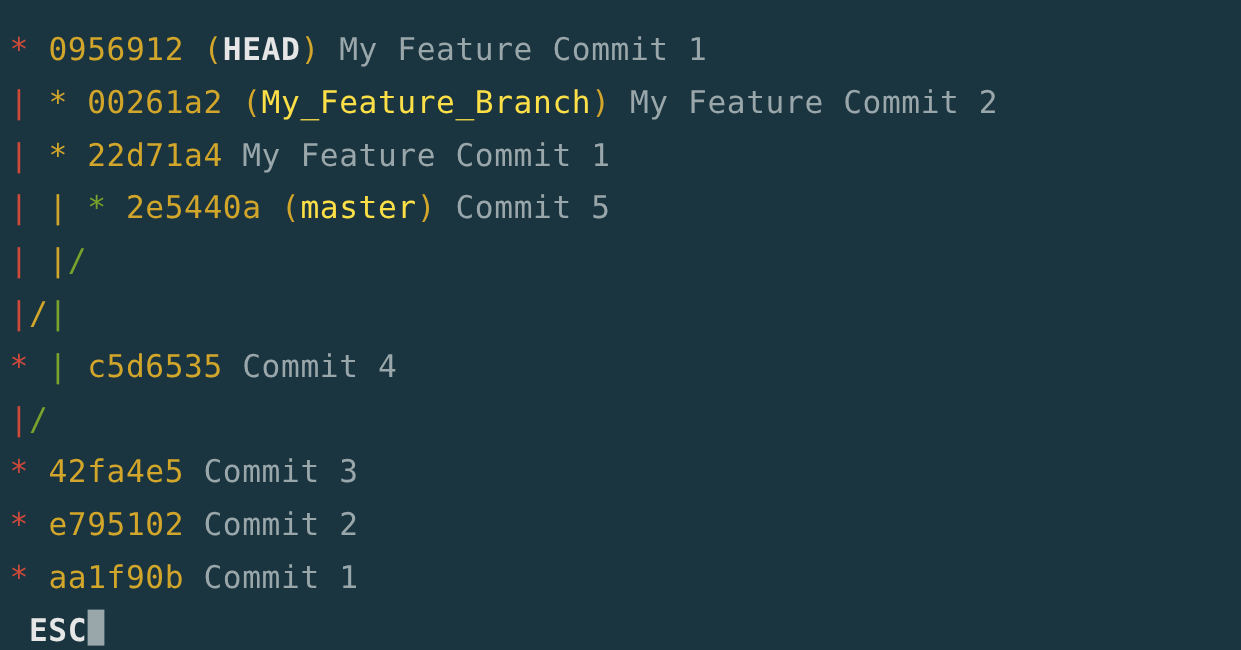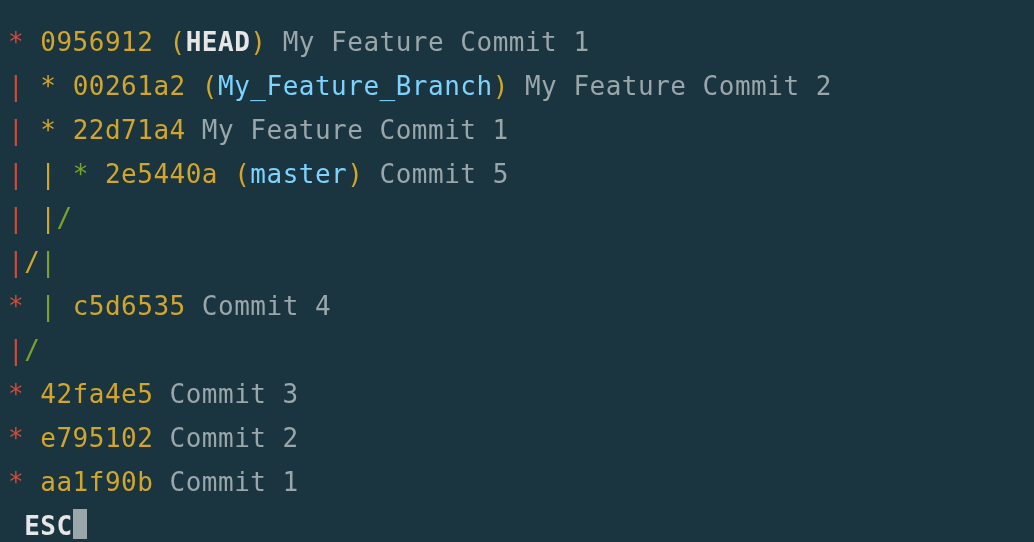--- a/index.html
+++ b/index.html
@@ -18,21 +18,21 @@
     white-space: pre;
     color: #9aa7aa;
     padding: 20px 0 0 8px;
   }
   .line { display: block; }
   .g-red    { color: #d04a3a; }
   .g-yellow { color: #d2a62a; }
   .g-green  { color: #7aa32b; }
   .g-gray   { color: #9aa7aa; }
   .g-whitebold { color: #e6e6e6; font-weight: bold; }
-  .g-cyan   { color: #7dd3fc; text-align: right; }
+  .g-cyan   { color: #fde047; text-align: right; }
   .hash     { color: #d2a62a; }
   .msg      { color: #9aa7aa; }
   .esc-label { color: #e6e6e6; font-weight: bold; }
   .cursor {
     display: inline-block;
     width: 14px;
     height: 30px;
     background: #9aa7aa;
     vertical-align: -4px;
   }

